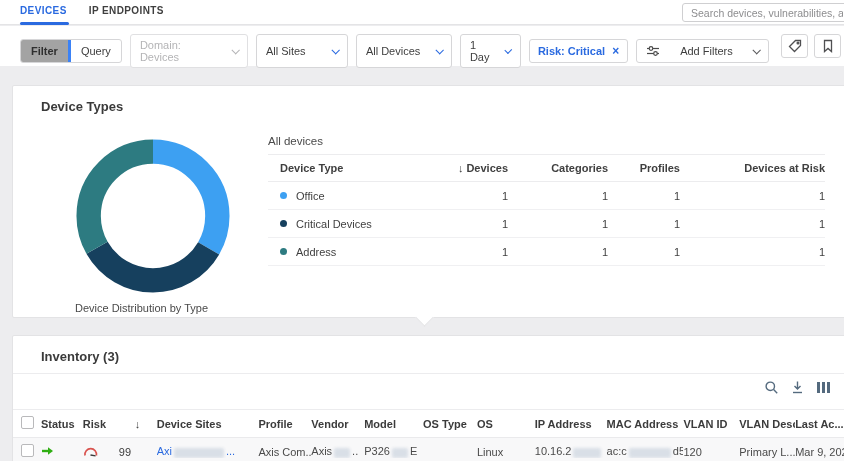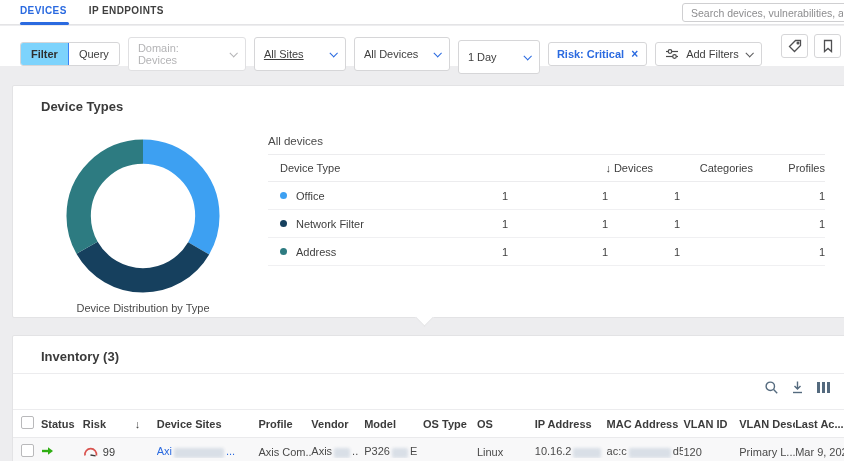--- a/index.html
+++ b/index.html
@@ -16,52 +16,52 @@
   .tab.active::after { content:""; position:absolute; left:0; right:-2px; bottom:0; height:3px; background:#2a6ae0; border-radius:2px; }
   .global-search { position:absolute; top:3px; left:682px; width:170px; height:19px; border:1px solid #cfcfd1; border-radius:3px; padding:0 8px; font-size:10.5px; color:#444; background:#fff; outline:none; }
   .global-search::placeholder { color:#8d8d8f; }
 
   
   .filterbar { position:absolute; top:26px; left:0; width:844px; height:40px; background:#fff; }
   .fb-inner { position:absolute; top:8px; left:20px; display:flex; align-items:center; gap:8px; }
   .ctrl { height:24px; display:flex; align-items:center; border:1px solid #d6d6d8; border-radius:3px; background:#fff; font-size:11px; color:#3e3e3e; }
   .seg { overflow:hidden; }
   .seg .seg-btn { padding:0 10px; height:100%; display:flex; align-items:center; cursor:pointer; }
-  .seg .seg-btn.on { background:#7dd3fc; font-weight:700; color:#2f2f2f; }
-  .seg .seg-btn.off { border-left:1px solid #3b82f6; }
+  .seg .seg-btn.on { background:#a3a3a3; font-weight:700; color:#2f2f2f; }
+  .seg .seg-btn.off { border-left:3px solid #3b82f6; }
   .select { padding:16px 9px; justify-content:space-between; cursor:pointer; }
   .select.disabled { color:#b4b4b6; border-color:#e0e0e2; cursor:default; }
   .select .lbl { margin-right:10px; }
   .chev { width:6px; height:6px; border-right:1.5px solid #2a6ae0; border-bottom:1.5px solid #2a6ae0; transform:rotate(45deg) translateY(-1px); }
   .chev.gray { border-color:#b4b4b6; }
   .chev.dark { border-color:#5a5a5c; }
-  .w-sites{width:92px;text-decoration:underline;} .w-devs{width:96px;} .w-time{width:82px;margin-top:6px;} .w-dom{width:118px;}
+  .w-sites{width:92px;} .w-devs{width:96px;} .w-time{width:61px;} .w-dom{width:118px;}
   .chip { padding:0 8px; color:#2a6ae0; font-weight:600; gap:7px; cursor:pointer; }
   .chip .x { font-size:12px; cursor:pointer; }
-  .addf { padding:8px 9px; gap:7px; cursor:pointer; }
+  .addf { padding:8px 9px; gap:20px; cursor:pointer; }
   .iconbtns { position:absolute; top:8px; left:781px; display:flex; gap:6px; }
   .ib { width:27px; height:24px; border:1px solid #d6d6d8; border-radius:3px; background:#fff; display:flex; align-items:center; justify-content:center; cursor:pointer; }
   .ib svg { stroke:#4f4f51; fill:none; stroke-width:1.3; }
 
   
   .card { position:absolute; left:12px; width:836px; background:#fff; border:1px solid #e3e3e5; border-radius:2px; }
   .card-devices { top:85px; height:233px; }
   .card-inventory { top:335px; height:130px; }
   .card-title { position:absolute; top:13px; left:28px; font-size:13px; font-weight:600; color:#3a3a3a; }
   .notch { position:absolute; bottom:-7px; left:405px; width:13px; height:13px; background:#fff; transform:rotate(45deg); border-right:1px solid #e3e3e5; border-bottom:1px solid #e3e3e5; }
 
   
-  .donut-box { position:absolute; left:50px; top:52px; width:160px; text-align:center; }
+  .donut-box { position:absolute; left:62px; top:52px; width:160px; }
   .donut-caption { margin-top:6px; font-size:11px; color:#4a4a4a; white-space:nowrap; }
 
   
   .types-table { position:absolute; left:255px; top:49px; right:22px; }
   .tt-label { font-size:11.5px; color:#4a4a4a; padding-bottom:7px; border-bottom:1px solid #ececee; }
   .tt-row { display:flex; align-items:center; height:28px; border-bottom:1px solid #f0f0f2; cursor:pointer; }
-  .tt-row.head { height:27px; font-weight:400; color:#3b3b3b; border-bottom:1px solid #ececee; cursor:default;align-items:center; }
+  .tt-row.head { height:27px; font-weight:700; color:#3b3b3b; border-bottom:1px solid #ececee; cursor:default;align-items:center; }
   .tt-name { flex:1; padding-left:12px; display:flex; align-items:center; color:#3f3f3f; }
   .tt-num { text-align:right; color:#3f3f3f; }
   .n-dev{width:90px;} .n-cat{width:100px;} .n-pro{width:72px;} .n-risk{width:145px;}
   .type-dot { width:7px; height:7px; border-radius:50%; margin-right:9px; display:inline-block; }
   .sort-d { color:#3b3b3b; margin-right:3px; }
 
   
   .inv-divider { position:absolute; top:37px; left:0; right:0; height:1px; background:#ececee; }
   .inv-tools { position:absolute; top:44px; right:16px; display:flex; gap:11px; align-items:center; }
   .inv-tools svg { stroke:#546a7e; fill:none; stroke-width:1.4; cursor:pointer; }
@@ -70,21 +70,21 @@
   .inv-row { top:101px; height:28px; border-top:1px solid #eaeaec; background:#f8f8f9; cursor:pointer; }
   .col { overflow:hidden; white-space:nowrap; }
   .c-check{width:28px; padding-left:8px;} .c-status{width:42px;} .c-risk{width:52px; display:flex; align-items:center; gap:5px;}
   .c-sort{width:22px;} .c-name{width:102px;} .c-prof{width:53px;} .c-vend{width:53px;} .c-model{width:59px;}
   .c-ostype{width:54px;} .c-os{width:58px;} .c-ip{width:72px;} .c-mac{width:77px;} .c-vlan{width:56px;}
   .c-vdesc{width:56px;} .c-last{width:52px;}
   .checkbox { width:13px; height:13px; border:1px solid #b9b9bb; border-radius:2px; background:#fff; display:inline-block; cursor:pointer; }
   .devlink { color:#2a6ae0; text-decoration:none; cursor:pointer; }
   .redact { display:inline-block; height:10px; background:#d9dfe7; filter:blur(1.5px); border-radius:2px; vertical-align:middle; margin:0 2px; }
   .rw16{width:16px;} .rw28{width:28px;} .rw42{width:42px;} .rw50{width:50px;}
-  .risk-score { color:#3b3b3b; }
+  .risk-score { color:#3b3b3b;margin-left:16px; }
 </style>
 </head>
 <body>
 
 <div class="topbar">
   <div class="tabs">
     <div class="tab active">DEVICES</div>
     <div class="tab">IP ENDPOINTS</div>
   </div>
   <input class="global-search" placeholder="Search devices, vulnerabilities, and external des..." style="">
@@ -155,35 +155,36 @@
     <div class="donut-caption">Device Distribution by Type</div>
   </div>
 
   <div class="types-table">
     <div class="tt-label">All devices</div>
     <div class="tt-row head">
       <div class="tt-name">Device Type</div>
       <div class="tt-num n-dev"><span class="sort-d">↓</span><span>Devices</span></div>
       <div class="tt-num n-cat">Categories</div>
       <div class="tt-num n-pro">Profiles</div>
+      <div class="tt-num n-risk">Devices at Risk</div>
     </div>
     <div class="tt-row">
       <div class="tt-name">
           <span class="type-dot" style="background: rgb(61, 160, 242);"></span>
           <span>Office</span>
         </div>
       <div class="tt-num n-dev">1</div>
       <div class="tt-num n-cat">1</div>
       <div class="tt-num n-pro">1</div>
       <div class="tt-num n-risk">1</div>
     </div>
     <div class="tt-row">
       <div class="tt-name">
           <span class="type-dot" style="background: rgb(22, 64, 94);"></span>
-          <span>Network Filter</span>
+          <span>Critical Devices</span>
         </div>
       <div class="tt-num n-dev">1</div>
       <div class="tt-num n-cat">1</div>
       <div class="tt-num n-pro">1</div>
       <div class="tt-num n-risk">1</div>
     </div>
     <div class="tt-row">
       <div class="tt-name">
           <span class="type-dot" style="background: rgb(45, 123, 129);"></span>
           <span>Address</span>

